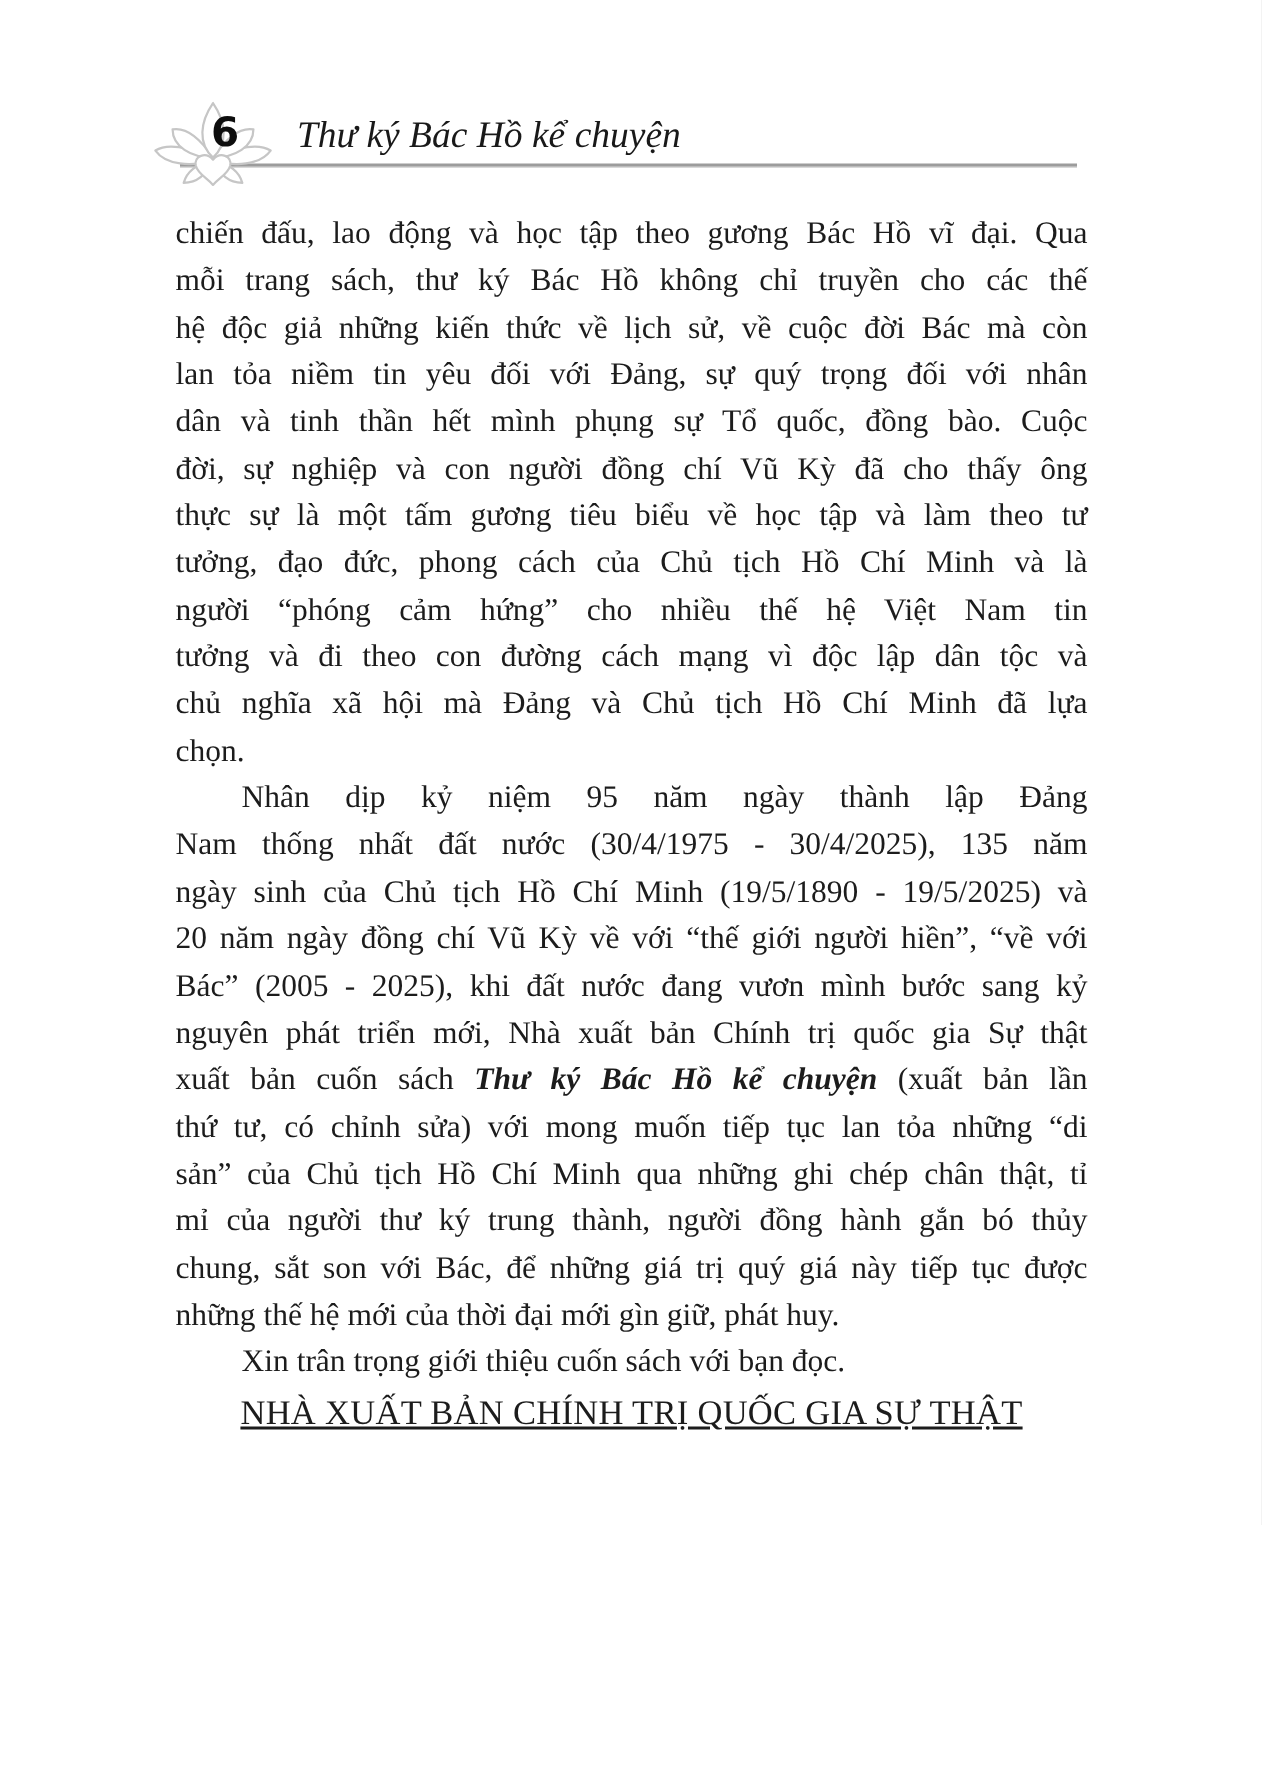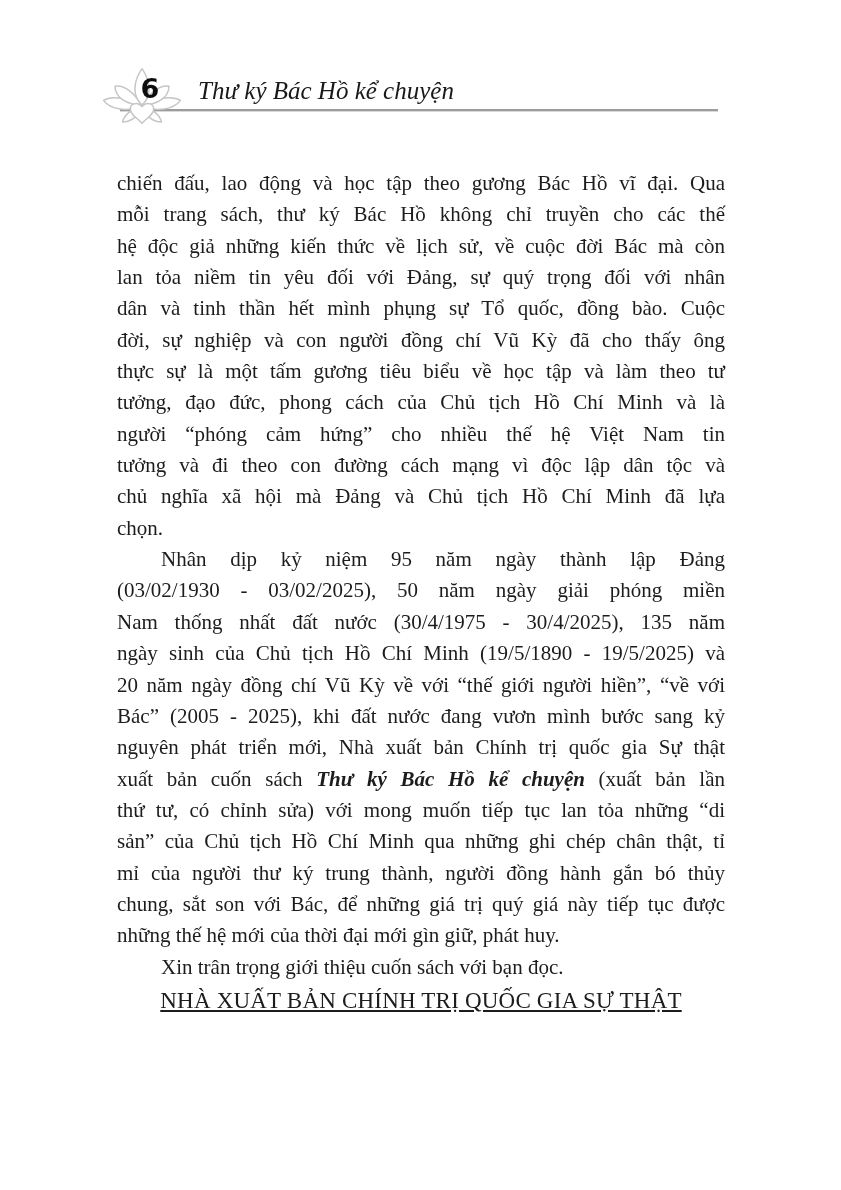--- a/index.html
+++ b/index.html
@@ -28,21 +28,21 @@
     font-weight:bold;font-size:27px;line-height:29px;
     color:#0d0d0d;text-align:center;
   }
   .running-title{
     position:absolute;left:198px;top:76px;
     font-style:italic;font-size:25px;line-height:30px;color:#191919;
     white-space:nowrap;
   }
   
   .content{
-    position:absolute;left:117px;top:168px;width:608px;
+    position:absolute;left:117px;top:140px;width:608px;
     font-size:21px;line-height:31.35px;
   }
   .ln{min-height:31.35px;}
   .j{text-align:justify;text-align-last:justify;}
   .l{text-align:right;text-align-last:left;}
   .ind{text-indent:44px;}
   .book-title{font-weight:bold;font-style:italic;}
   
   .date-line{
     margin-top:6px;
@@ -95,21 +95,20 @@
     <div class="ln j">dân và tinh thần hết mình phụng sự Tổ quốc, đồng bào. Cuộc</div>
     <div class="ln j">đời, sự nghiệp và con người đồng chí Vũ Kỳ đã cho thấy ông</div>
     <div class="ln j">thực sự là một tấm gương tiêu biểu về học tập và làm theo tư</div>
     <div class="ln j">tưởng, đạo đức, phong cách của Chủ tịch Hồ Chí Minh và là</div>
     <div class="ln j">người “phóng cảm hứng” cho nhiều thế hệ Việt Nam tin</div>
     <div class="ln j">tưởng và đi theo con đường cách mạng vì độc lập dân tộc và</div>
     <div class="ln j">chủ nghĩa xã hội mà Đảng và Chủ tịch Hồ Chí Minh đã lựa</div>
     <div class="ln l">chọn.</div>
 
     <div class="ln j ind">Nhân dịp kỷ niệm 95 năm ngày thành lập Đảng</div>
-    <div class="ln j">(03/02/1930 - 03/02/2025), 50 năm ngày giải phóng miền</div>
     <div class="ln j">Nam thống nhất đất nước (30/4/1975 - 30/4/2025), 135 năm</div>
     <div class="ln j">ngày sinh của Chủ tịch Hồ Chí Minh (19/5/1890 - 19/5/2025) và</div>
     <div class="ln j">20 năm ngày đồng chí Vũ Kỳ về với “thế giới người hiền”, “về với</div>
     <div class="ln j">Bác” (2005 - 2025), khi đất nước đang vươn mình bước sang kỷ</div>
     <div class="ln j">nguyên phát triển mới, Nhà xuất bản Chính trị quốc gia Sự thật</div>
 
     <div class="ln j"><span>xuất bản cuốn sách </span><span class="book-title">Thư ký Bác Hồ kể chuyện</span><span> (xuất bản lần</span></div>
 
     <div class="ln j">thứ tư, có chỉnh sửa) với mong muốn tiếp tục lan tỏa những “di</div>
     <div class="ln j">sản” của Chủ tịch Hồ Chí Minh qua những ghi chép chân thật, tỉ</div>

